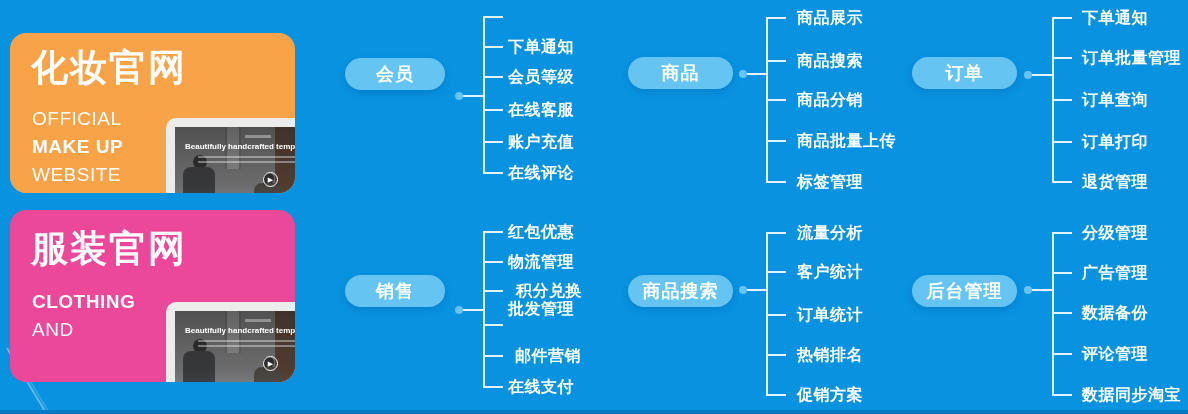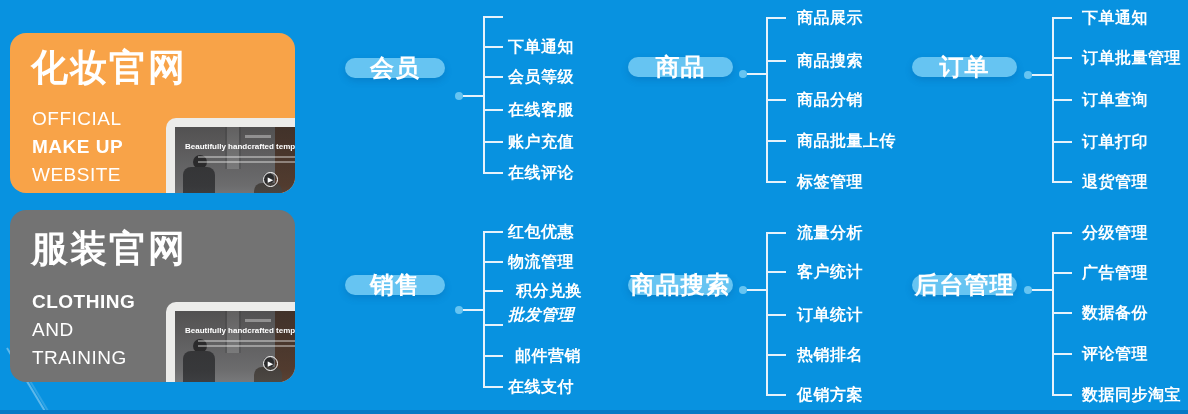--- a/index.html
+++ b/index.html
@@ -20,21 +20,21 @@
   }
   .diag.d1 { left:6px; top:348px; height:120px; transform:rotate(-31deg); }
   .diag.d2 { left:20px; top:366px; height:90px; transform:rotate(-31deg); opacity:.45; }
 
   
   .card {
     position:absolute; left:10px; width:285px; border-radius:16px;
     overflow:hidden; color:#fff;
   }
   .card.makeup   { top:33px;  height:160px; background:#f8a348; }
-  .card.clothing { top:210px; height:172px; background:#737373; }
+  .card.clothing { top:210px; height:172px; background:#ec4899; }
   .card-title {
     position:absolute; left:21px; top:10px;
     font-size:37px; font-weight:600; letter-spacing:2px; color:#fff;
   }
   .card.clothing .card-title { top:14px; }
   .card-subs { position:absolute; left:22px; top:72px; font-size:19px; line-height:28px; }
   .card.clothing .card-subs { top:78px; }
   .card-subs .sub-line { font-weight:300; letter-spacing:.5px; }
   .card-subs .sub-line.first { font-weight:bold; }
 
@@ -67,22 +67,22 @@
   .ph-line.l1 { top:29px; } .ph-line.l2 { top:34px; }
   .ph-play {
     position:absolute; left:88px; top:45px; width:15px; height:15px;
     border:1px solid #fff; border-radius:50%; color:#fff; font-size:7px;
     display:flex; align-items:center; justify-content:center;
   }
 
   
   .tree { position:absolute; width:280px; height:206px; }
   .pill {
-    position:absolute; height:20px; border-radius:16px; background:#66c4f2;
-    color:#fff; font-size:24px; font-weight:600; letter-spacing:1px;
+    position:absolute; height:32px; border-radius:16px; background:#66c4f2;
+    color:#fff; font-size:18px; font-weight:600; letter-spacing:1px;
     display:flex; align-items:center; justify-content:center;
     box-shadow:0 3px 7px rgba(2,70,130,.22);
   }
   .dot { position:absolute; width:8px; height:8px; border-radius:50%; background:#66c4f2; }
   .hline { position:absolute; height:1.5px; background:#e6f2fb; }
   .vline { position:absolute; width:1.5px; background:#e6f2fb; border-radius:2px; }
   .blabel {
     position:absolute; color:#fff; font-size:16px; font-weight:600;
     line-height:20px; white-space:nowrap; letter-spacing:.5px;
   }
@@ -119,21 +119,20 @@
         <div class="ph-play">▶</div>
       </div>
     </div>
   </section>
 
   <section class="card clothing">
     <h1 class="card-title">服装官网</h1>
     <div class="card-subs">
       <div class="sub-line first">CLOTHING</div>
       <div class="sub-line">AND</div>
-      <div class="sub-line">TRAINING</div>
     </div>
     <div class="tablet">
       <div class="screen">
         <div class="ph-window"></div>
         <div class="ph-wood"></div>
         <div class="ph-head ph-h1"></div>
         <div class="ph-body ph-b1"></div>
         <div class="ph-head ph-h2"></div>
         <div class="ph-body ph-b2"></div>
 
@@ -206,21 +205,21 @@
     <div class="vline" style="left:138px; top:22px; height:155px;"></div>
     <div class="hline" style="left:138px; top:21px; width:20px;"></div>
     <div class="hline" style="left:138px; top:51px; width:20px;"></div>
     <div class="hline" style="left:138px; top:80px; width:20px;"></div>
     <div class="hline" style="left:138px; top:114px; width:20px;"></div>
     <div class="hline" style="left:138px; top:145px; width:20px;"></div>
     <div class="hline" style="left:138px; top:176px; width:20px;"></div>
     <div class="blabel" style="left:163px; top:12px;">红包优惠</div>
     <div class="blabel" style="left:163px; top:42px;">物流管理</div>
     <div class="blabel" style="left:171px; top:71px;">积分兑换</div>
-    <div class="blabel" style="left:163px; top:95px;font-style:italic;">批发管理</div>
+    <div class="blabel" style="left:163px; top:89px;">批发管理</div>
     <div class="blabel" style="left:170px; top:136px;">邮件营销</div>
     <div class="blabel" style="left:163px; top:167px;">在线支付</div>
   </div>
 
   <div class="tree" style="left:628px; top:210px;">
     <div class="pill" style="left:0; top:65px; width:105px;">商品搜索</div>
     <div class="dot" style="left:111px; top:76px;"></div>
     <div class="hline" style="left:119px; top:79px; width:19px;"></div>
     <div class="vline" style="left:138px; top:23px; height:162px;"></div>
     <div class="hline" style="left:138px; top:22px; width:20px;"></div>

